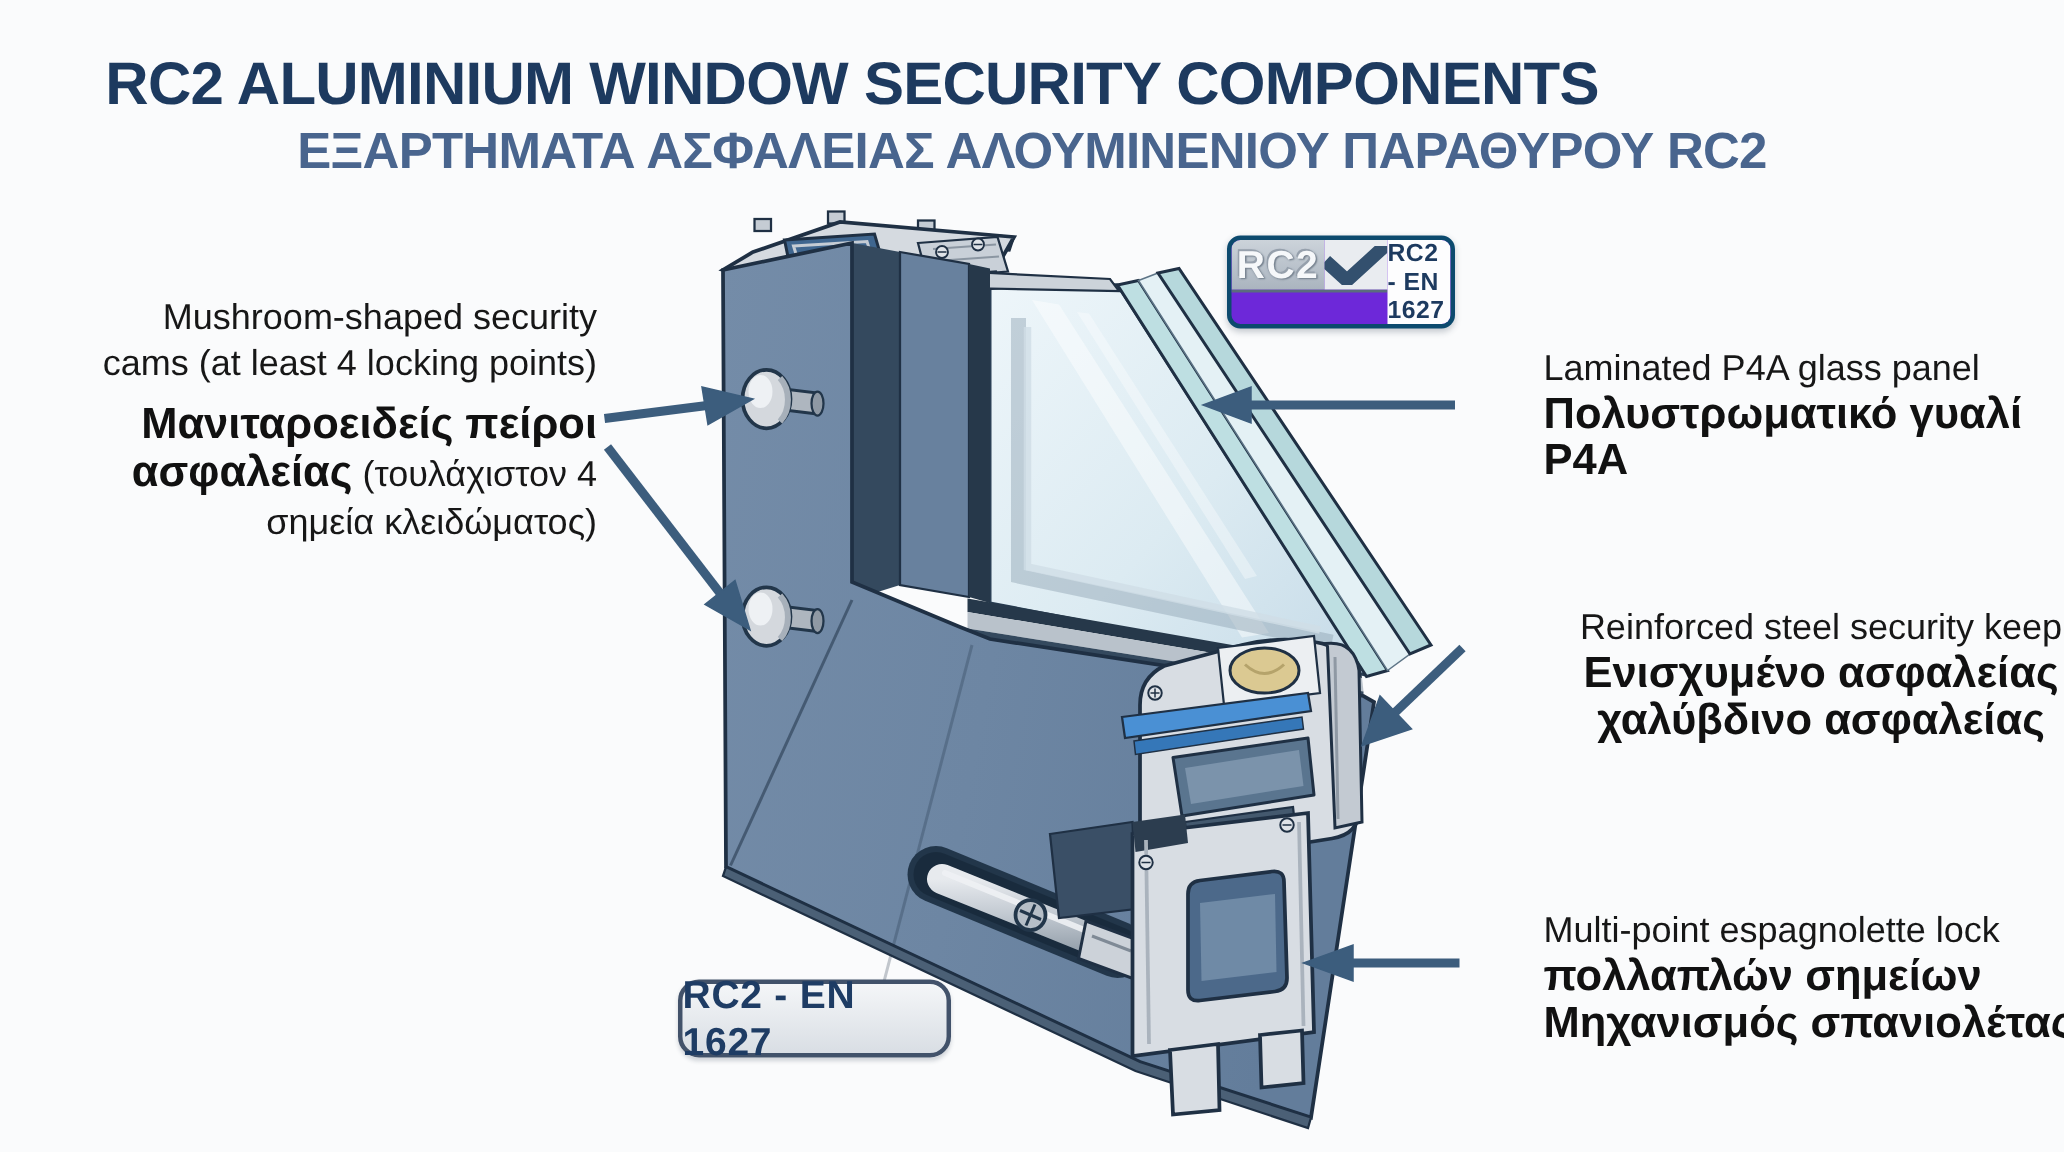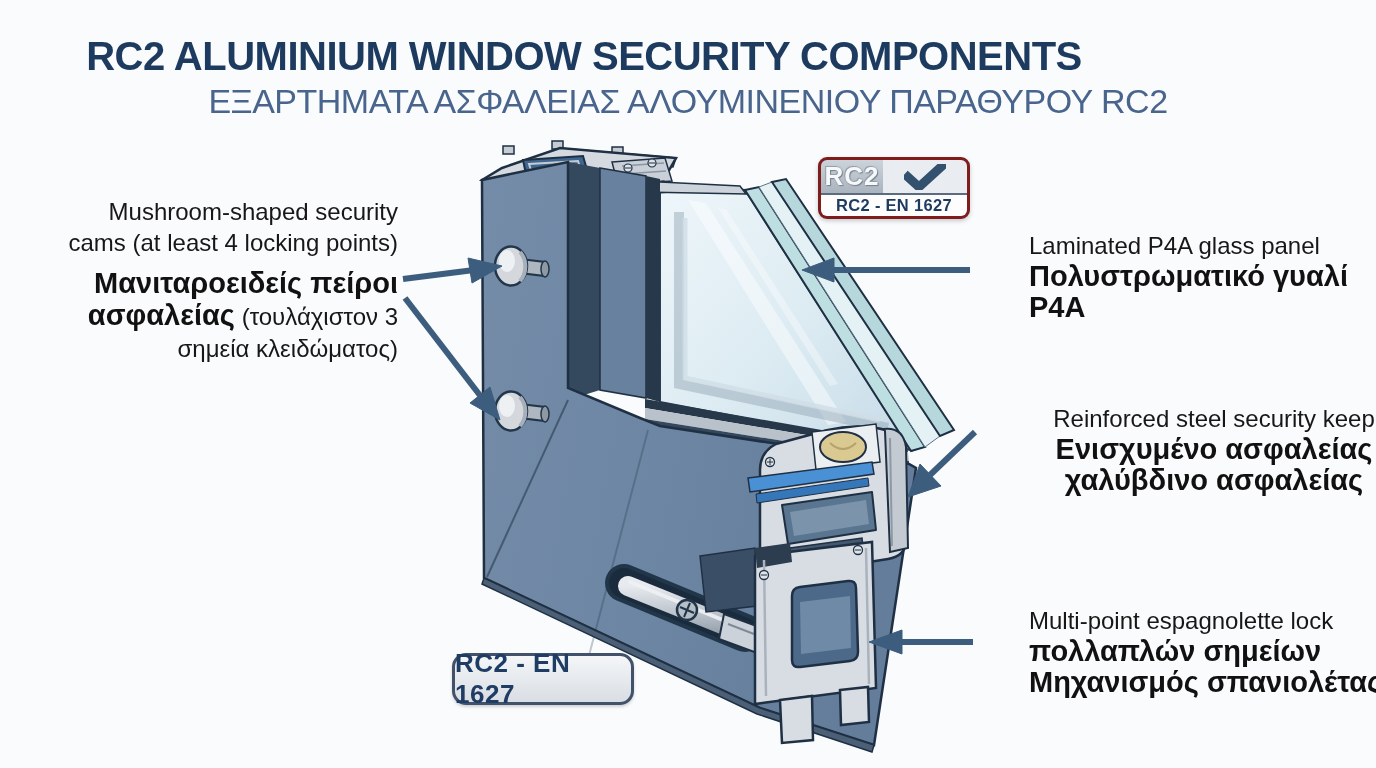--- a/index.html
+++ b/index.html
@@ -6,41 +6,41 @@
   body{
     width:1376px;height:768px;position:relative;overflow:hidden;
     background:#fafbfc;
     font-family:"Liberation Sans","DejaVu Sans",sans-serif;
     -webkit-font-smoothing:antialiased;
   }
   .abs{position:absolute;}
   
   .title{
     left:0;top:34px;width:1136px;text-align:center;
-    font-size:40px;font-weight:bold;color:#1d3a5f;letter-spacing:-0.5px;padding-left:16px;
+    font-size:40px;font-weight:bold;color:#1d3a5f;letter-spacing:-0.5px;
   }
   .subtitle{
     left:0;top:82px;width:1376px;text-align:center;
-    font-size:34px;font-weight:normal;color:#49658e;letter-spacing:-0.5px;
+    font-size:34px;font-weight:bold;color:#49658e;letter-spacing:-0.5px;
   }
   
   .ann{line-height:31px;font-size:24px;color:#171717;}
   .ann .bold{font-weight:bold;font-size:29px;color:#111;}
   .ann-left{left:58px;top:196px;width:340px;text-align:right;}
   .ann-left .greek{margin-top:9px;line-height:32px;}
   .ann-right{text-align:left;width:370px;margin-left:44px;}
   .ann-glass{left:985px;top:230px;}
   .ann-keep{left:985px;top:403px;text-align:center;}
   .ann-lock{left:985px;top:605px;}
   
   .badge-top{
     left:818px;top:157px;width:146px;height:56px;
-    border:3px solid #7f1d1d;border-radius:9px;background:#701a75;
+    border:3px solid #0c4a6e;border-radius:9px;background:#6d28d9;
     box-shadow:0 2px 4px rgba(40,55,75,.25);
-    display:flex;flex-direction:column;overflow:hidden;
+    display:flex;flex-direction:row;overflow:hidden;
   }
   .badge-top-row{display:flex;height:33px;border-bottom:2px solid #5b6c7e;}
   .badge-rc2{
     width:62px;display:flex;align-items:center;justify-content:center;
     background:linear-gradient(#ccd3da,#aab4bf);
     font-size:26px;font-weight:800;letter-spacing:1px;color:#f6f8fa;
     text-shadow:-1px -1px 0 #96a0ac,1px 1px 1px #76828f,0 0 2px #8a94a0;
   }
   .badge-check{flex:1;display:flex;align-items:center;justify-content:center;background:#e9ecf0;}
   .badge-top-standard{
@@ -228,21 +228,21 @@
 </svg>
 
 <div class="abs title">RC2 ALUMINIUM WINDOW SECURITY COMPONENTS</div>
 <div class="abs subtitle">ΕΞΑΡΤΗΜΑΤΑ ΑΣΦΑΛΕΙΑΣ ΑΛΟΥΜΙΝΕΝΙΟΥ ΠΑΡΑΘΥΡΟΥ RC2</div>
 
 <div class="abs ann ann-left">
   <div>Mushroom-shaped security</div>
   <div>cams (at least 4 locking points)</div>
   <div class="greek">
     <div class="bold">Μανιταροειδείς πείροι</div>
-    <div><span class="bold">ασφαλείας</span><span> (τουλάχιστον 3</span></div>
+    <div><span class="bold">ασφαλείας</span><span> (τουλάχιστον 4</span></div>
     <div>σημεία κλειδώματος)</div>
   </div>
 </div>
 
 <div class="abs ann ann-right ann-glass">
   <div>Laminated P4A glass panel</div>
   <div class="bold">Πολυστρωματικό γυαλί P4A</div>
 </div>
 
 <div class="abs ann ann-right ann-keep">

